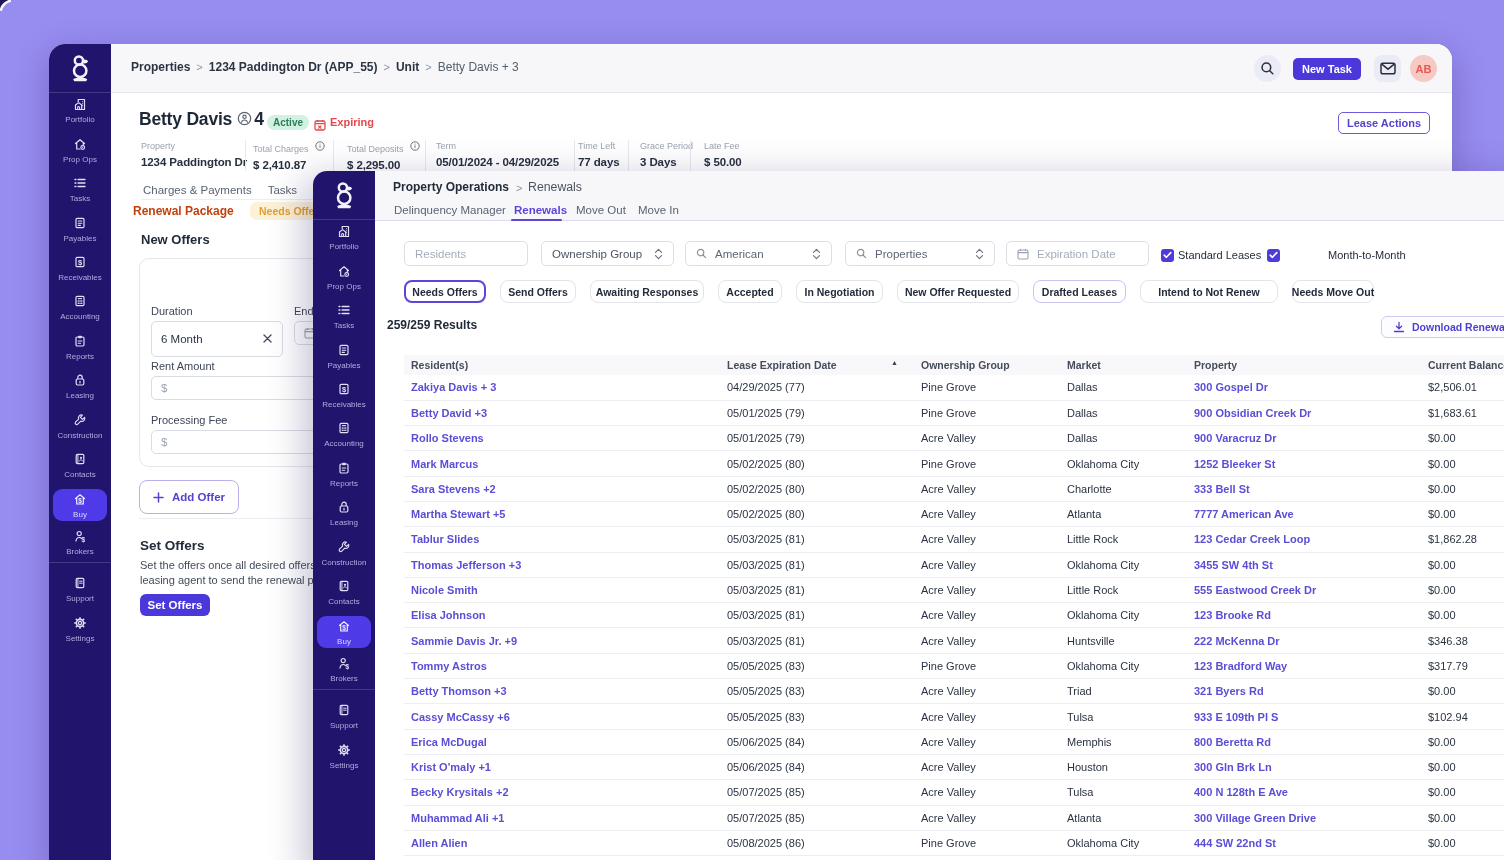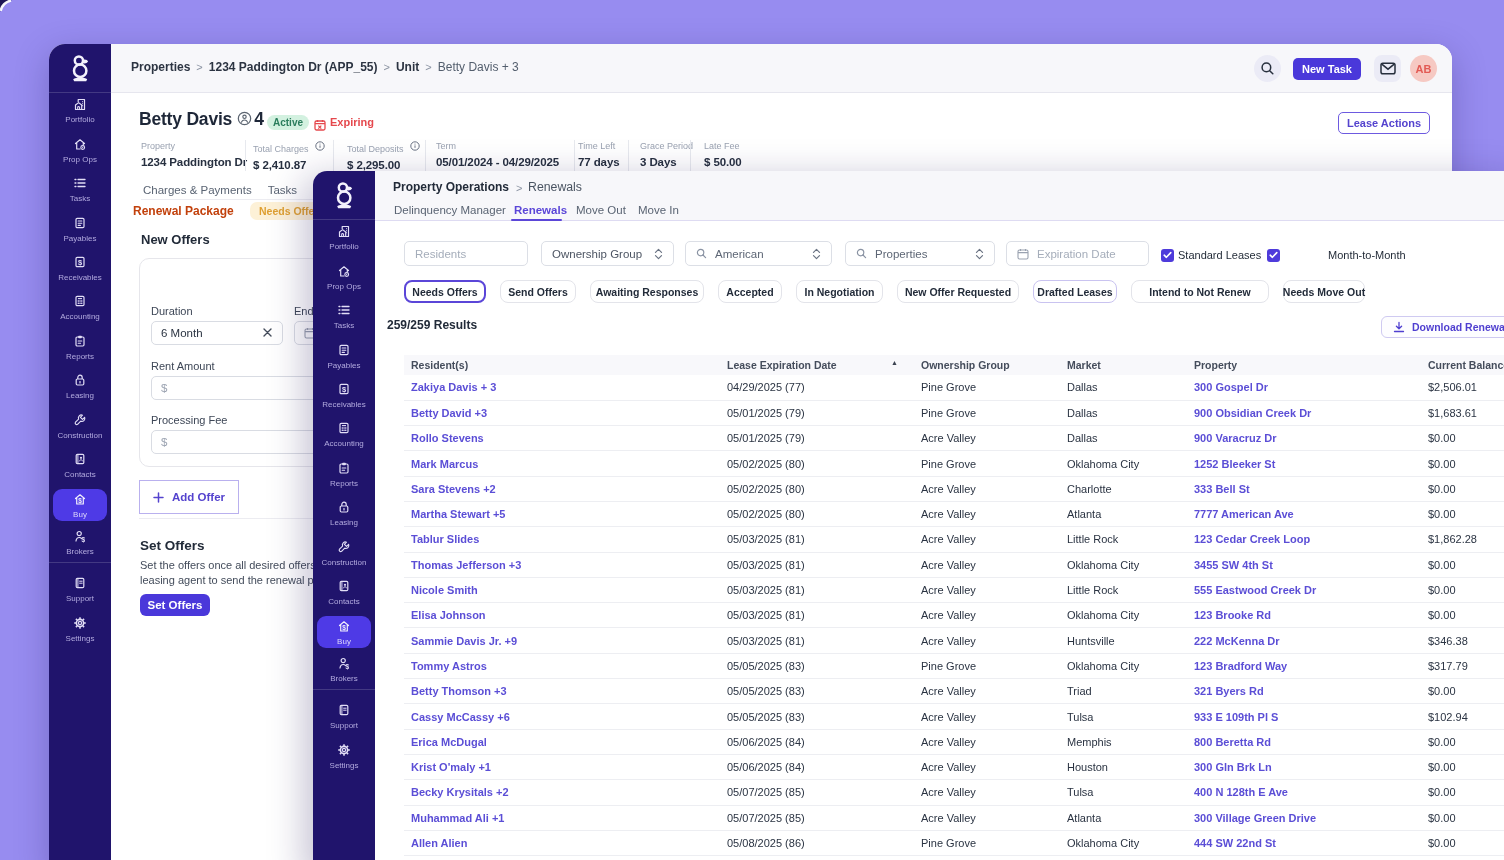--- a/index.html
+++ b/index.html
@@ -55,21 +55,21 @@
               font-weight:700; border-radius:5px; padding:4px 8px; background:#fff; }
   .tabs1 { position:absolute; font-size:11.5px; color:#5a6473; white-space:nowrap; }
   .tabline { position:absolute; height:1px; background:#ececf1; }
   .badge-orange { background:#fdf1d7; color:#dfa032; font-size:10.5px; font-weight:700;
                   border-radius:7px; padding:3px 9px; position:absolute; white-space:nowrap; }
   .card { position:absolute; border:1px solid #e6e6eb; border-radius:10px; }
   .formlabel { font-size:11px; color:#3d4656; }
   .input { border:1px solid #d9dce3; border-radius:5px; background:#fff; color:#2b3442;
            font-size:11.5px; display:flex; align-items:center; padding:0 9px; }
   .input .ph { color:#9aa2b0; }
-  .addoffer { position:absolute; border:1px solid #b9b0ee; border-radius:0; color:#5443ce;
+  .addoffer { position:absolute; border:1px solid #b9b0ee; border-radius:8px; color:#5443ce;
               font-size:11.5px; font-weight:700; display:flex; align-items:center;
               padding:16px 13px; height:21px; background:#fff; }
   .setbtn { position:absolute; background:#4a38da; color:#fff; font-size:11.5px; font-weight:700;
             border-radius:6px; display:flex; align-items:center; justify-content:center; }
   
   .hd2 { position:absolute; left:62px; top:0; right:0; height:50px; background:#f7f7fa;
          border-bottom:1px solid #dedbf2; }
   .bc2 { position:absolute; left:0; top:9px; font-size:12px; color:#6b7585; white-space:nowrap; width:100%; }
   .bc2 b { color:#222b39; font-weight:700; position:absolute; left:18px; }
   .bc2 .sep { position:absolute; left:141px; color:#8b93a2; font-size:11px; top:2px; }
@@ -268,21 +268,21 @@
         <div class="flabel">Late Fee</div>
         <div class="fvalue">$ 50.00</div>
       </div>
 <div class="tabs1" style="left:32px; top:90px;">Charges &amp; Payments<span style="margin-left:16px">Tasks</span><span style="margin-left:16px">Details</span></div>
 <div class="tabline" style="left:30px; top:105px; width:300px;"></div>
 <div class="abs" style="left:22px; top:110px; font-size:12px; font-weight:700; color:#c2410c;">Renewal Package</div>
 <div class="badge-orange abs" style="left:139px; top:108px;">Needs Offers</div>
 <div class="abs" style="left:30px; top:138px; font-size:13px; font-weight:700; color:#222b39;">New Offers</div>
 <div class="card" style="left:28px; top:164px; width:320px; height:209px;"></div>
 <div class="formlabel abs" style="left:40px; top:211px;">Duration</div>
-<div class="input abs" style="left:40px; top:227px; width:132px; height:24px;">6 Month<span style="margin-left:auto"><svg width="11" height="11" viewBox="0 0 11 11">
+<div class="input abs" style="left:40px; top:227px; width:132px; height:36px;">6 Month<span style="margin-left:auto"><svg width="11" height="11" viewBox="0 0 11 11">
             <path d="M2 2l7 7M9 2l-7 7" stroke="#454d5c" stroke-width="1.4" stroke-linecap="round"></path>
           </svg></span></div>
 <div class="formlabel abs" style="left:183px; top:211px;">End</div>
 <div class="input abs" style="left:183px; top:227px; width:132px; height:24px;">
         <svg width="12" height="12" viewBox="0 0 12 12">
           <rect x="1" y="2" width="10" height="9" rx="1.5" fill="none" stroke="#9aa2b0" stroke-width="1.1"></rect>
           <path d="M3.5 1v2 M8.5 1v2 M1 4.6h10" stroke="#9aa2b0" stroke-width="1.1"></path>
         </svg>
       </div>
 <div class="formlabel abs" style="left:40px; top:266px;">Rent Amount</div>
@@ -455,21 +455,21 @@
         </svg>
       </div>
 <div class="cblb" style="left:912px; top:26.5px;margin-left:41px;">Month-to-Month</div>
 <div class="pillrow" style="top:58px; left:29px;">
         <div class="pl on" style="width:82px">Needs Offers</div>
         <div class="pl " style="width:76px">Send Offers</div>
         <div class="pl " style="width:114px">Awaiting Responses</div>
         <div class="pl " style="width:64px">Accepted</div>
         <div class="pl " style="width:87px">In Negotiation</div>
         <div class="pl " style="width:122px">New Offer Requested</div>
-        <div class="pl hv" style="width:84px">Drafted Leases</div>
+        <div class="pl hv" style="width:93px">Drafted Leases</div>
         <div class="pl " style="width:138px">Intend to Not Renew</div>
         <div class="pl " style="width:82px">Needs Move Out</div>
       </div>
 <div class="results" style="left:12px; top:96px;">259/259 Results</div>
 <div class="dlbtn" style="left:1006px; top:94px;"><svg width="12" height="12" viewBox="0 0 12 12" style="margin-right:7px">
           <path d="M6 1.5v6 M3.4 5.2 L6 7.8 L8.6 5.2" fill="none" stroke="#4f3fd0" stroke-width="1.3" stroke-linecap="round" stroke-linejoin="round"></path>
           <path d="M1.5 10.5h9" stroke="#4f3fd0" stroke-width="1.3" stroke-linecap="round"></path>
         </svg>Download Renewals</div>
 <table class="t" style="left:29px; top:133px;">
         <colgroup>

